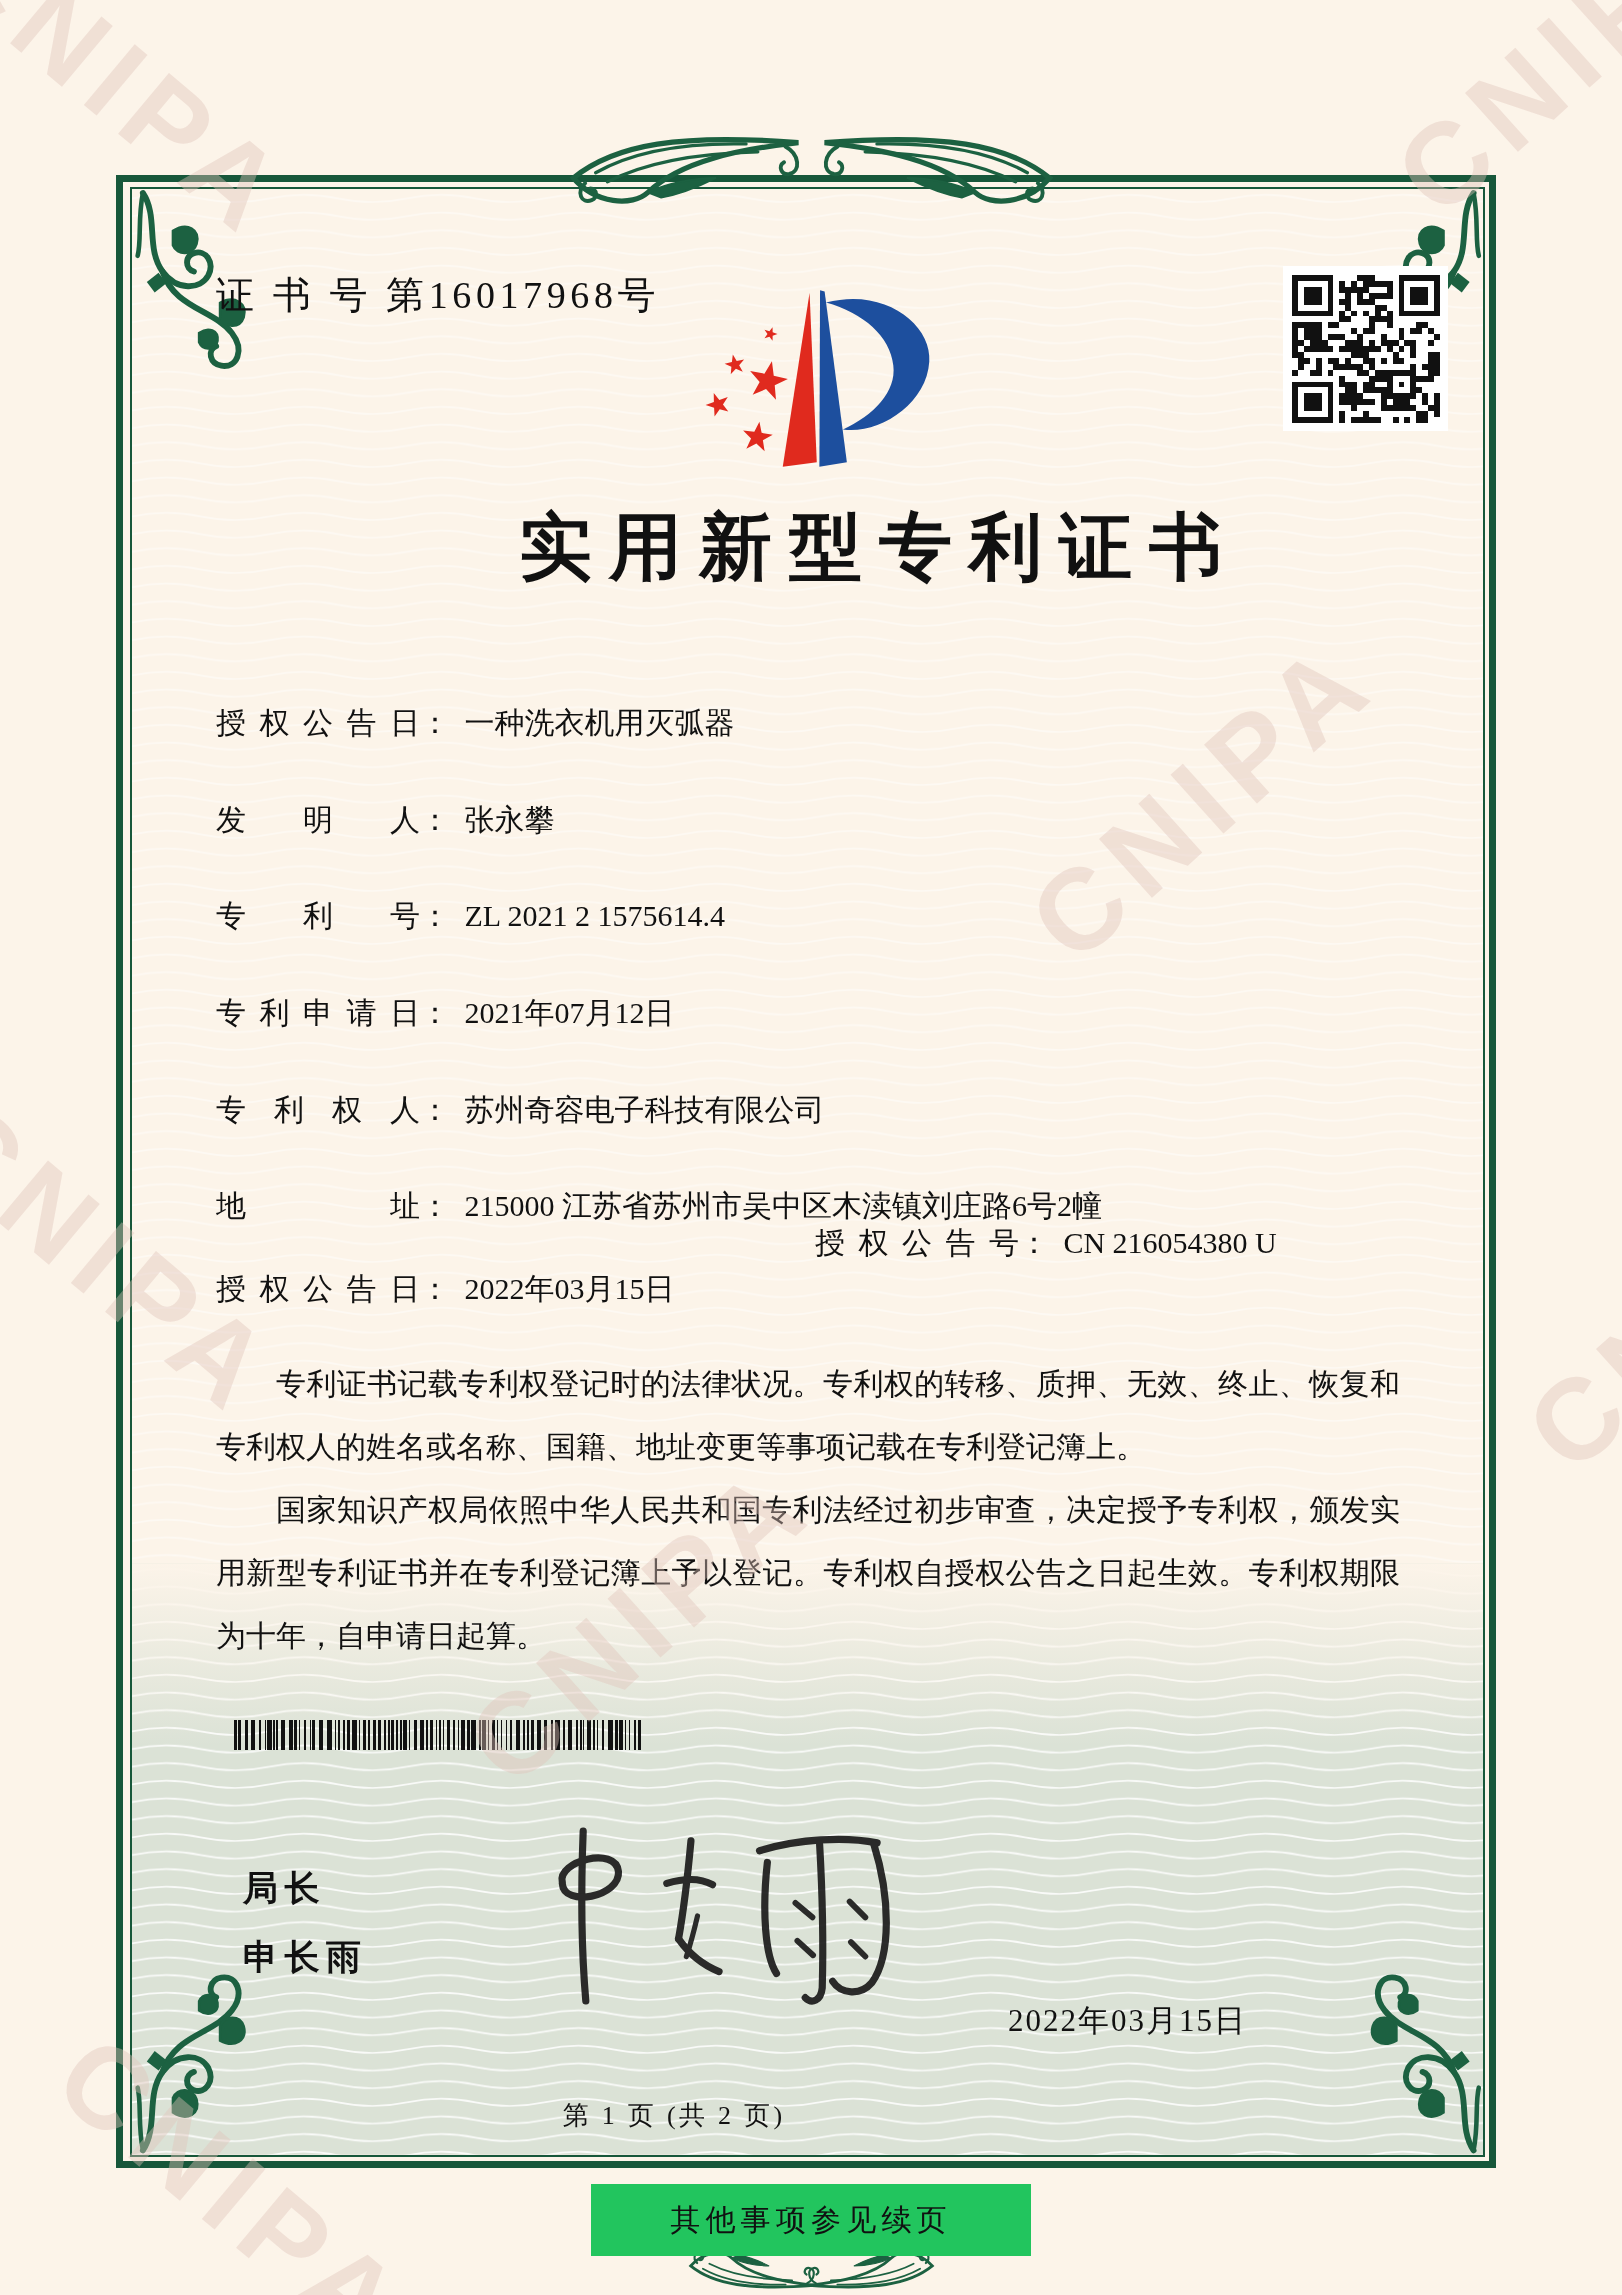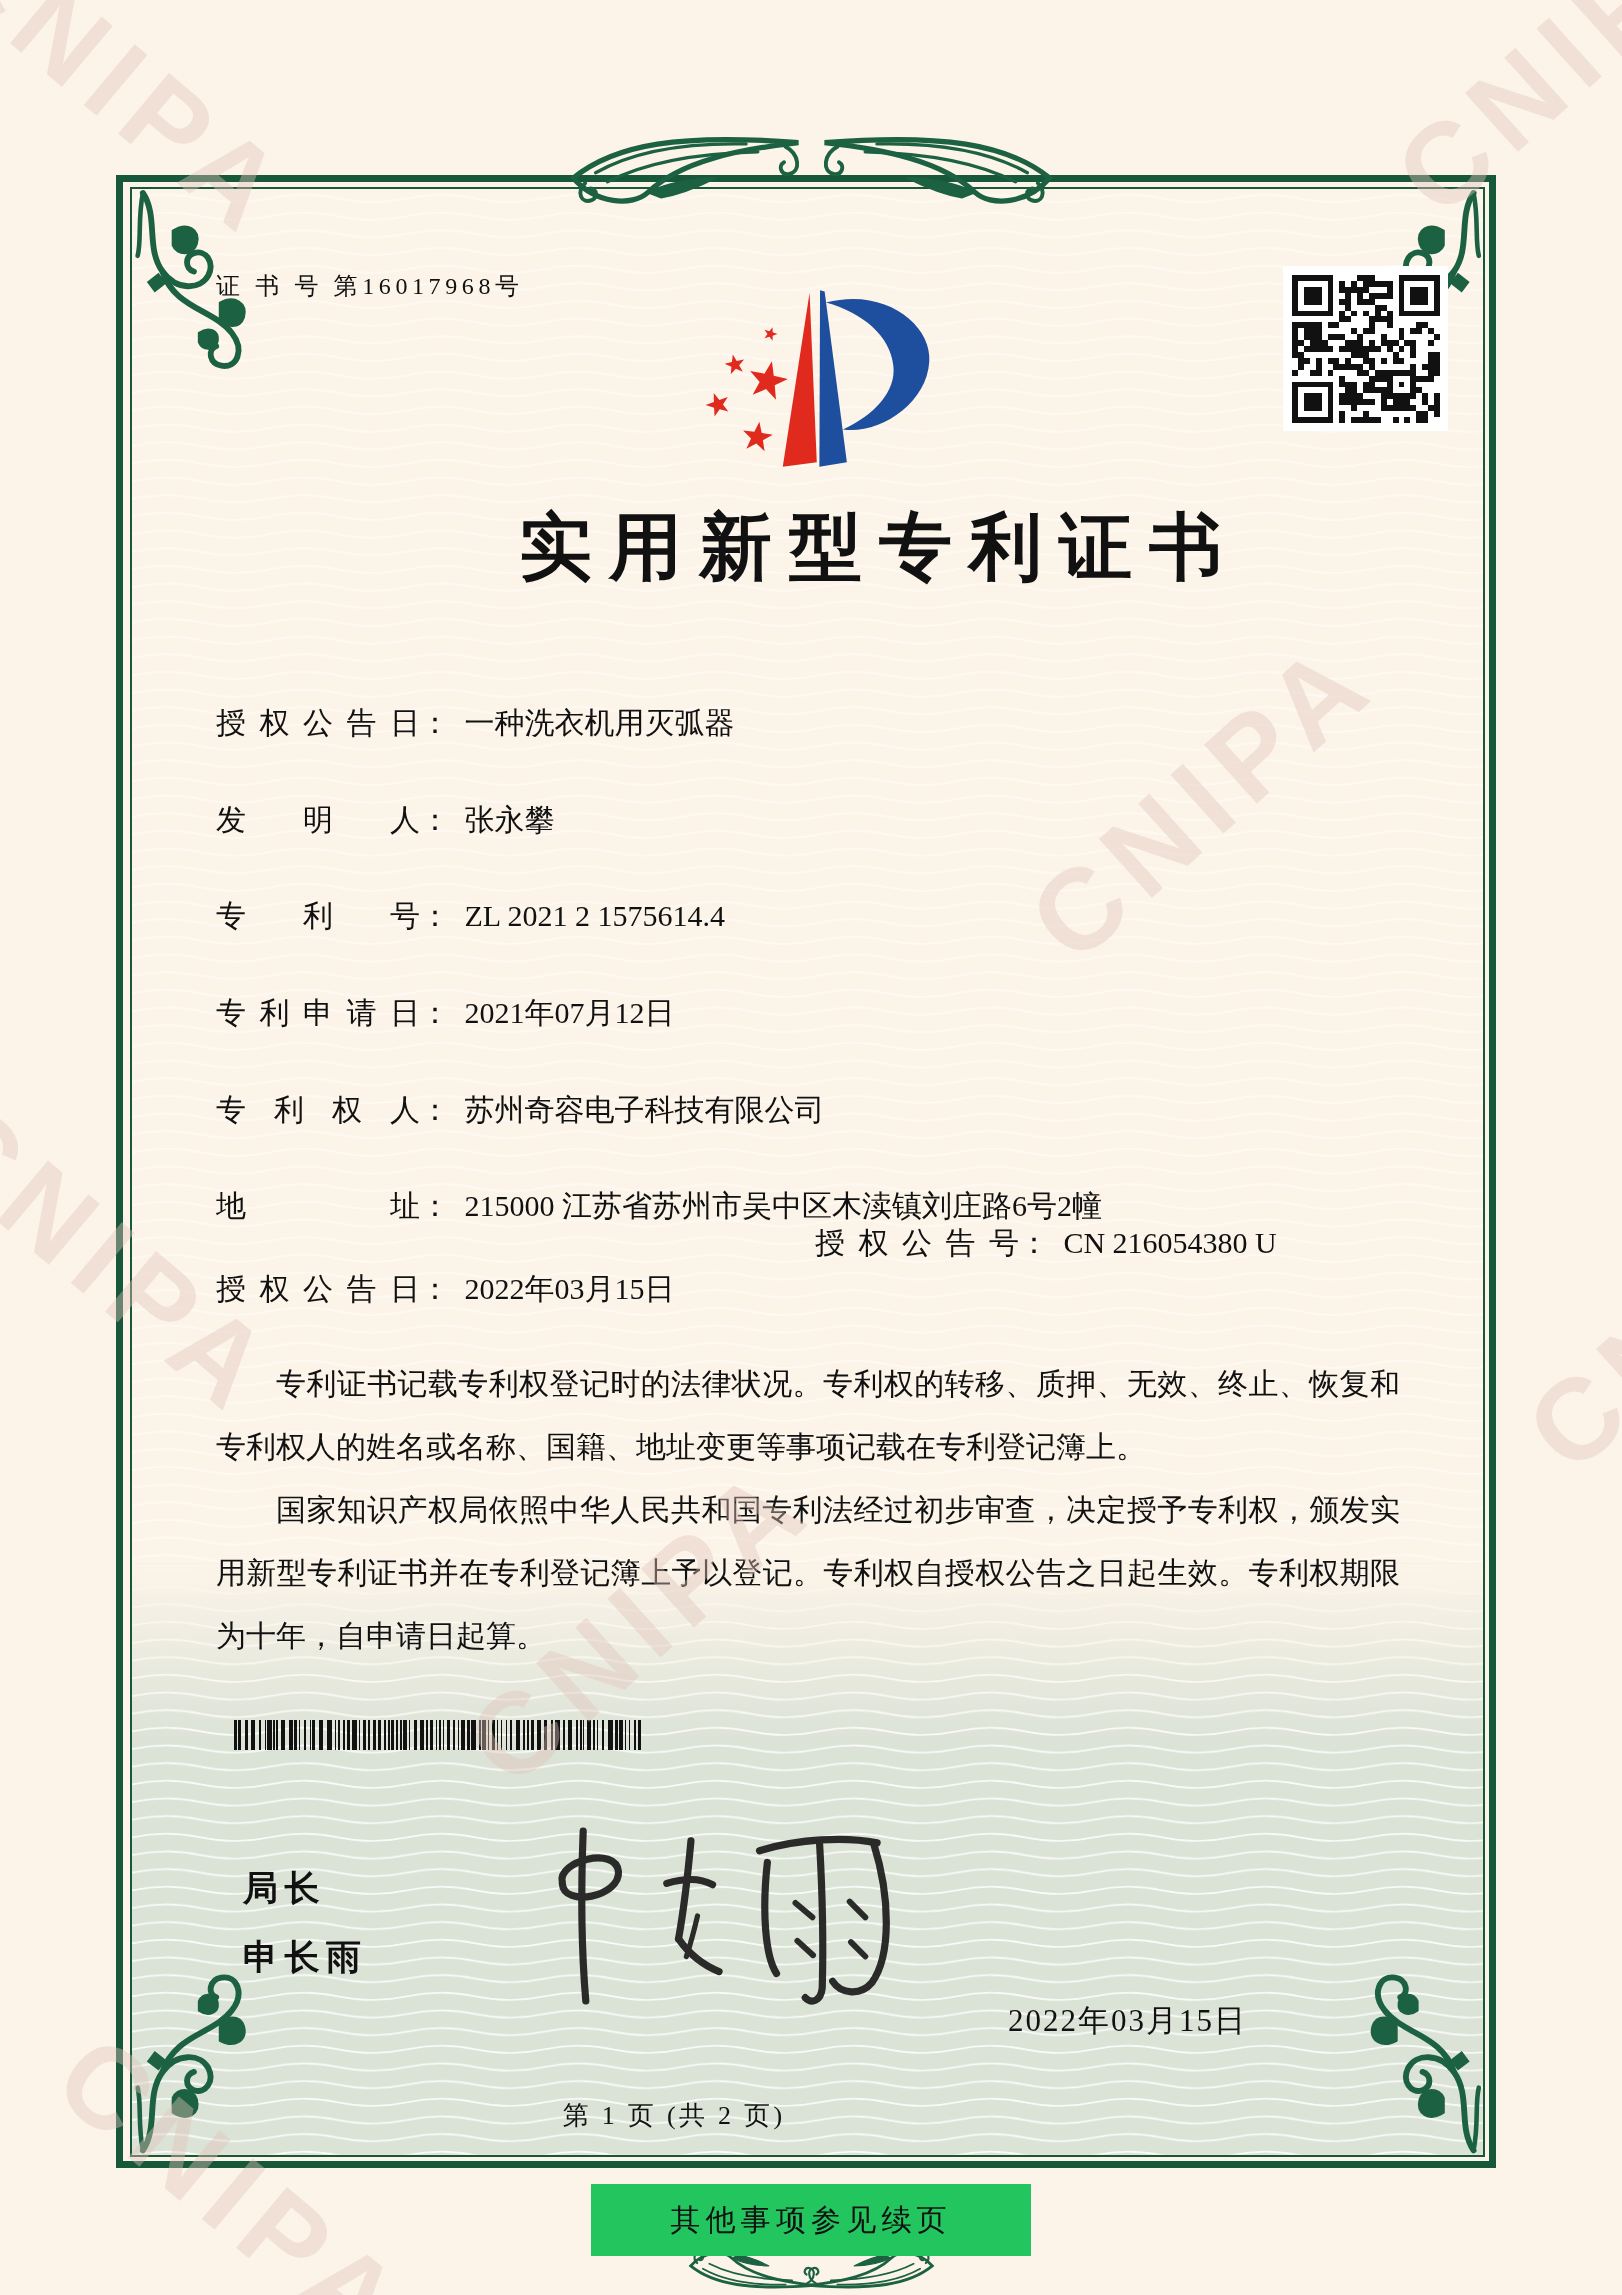--- a/index.html
+++ b/index.html
@@ -5,21 +5,21 @@
   html,body{margin:0;padding:0;background:#fcf4e9;}
   .page{position:relative;width:1623px;height:2295px;background:#fcf4e9;overflow:hidden;
         font-family:"Liberation Serif","DejaVu Serif",serif;color:#111;}
   .abs{position:absolute;}
   
   .z-waves{z-index:1;} .z-frame{z-index:2;} .z-orn{z-index:3;} .z-content{z-index:4;} .z-wm{z-index:5;}
   
   .frame-outer{left:116px;top:175px;width:1380px;height:1993px;border:7.9px solid #17573a;box-sizing:border-box;}
   .frame-inner{left:130px;top:187px;width:1355px;height:1970px;border:2px solid #17573a;box-sizing:border-box;}
   
-  .cert-no{left:216px;top:270px;font-size:24px;letter-spacing:4.6px;white-space:nowrap;}
+  .cert-no{left:216px;top:270px;font-size:38px;letter-spacing:4.6px;white-space:nowrap;}
   .title{left:131px;top:499px;width:1496px;text-align:center;font-size:73px;font-weight:bold;letter-spacing:17px;white-space:nowrap;}
   
   .row{left:216px;font-size:30px;white-space:nowrap;}
   .row .lbl{display:inline-block;width:204px;text-align:justify;text-align-last:justify;}
   .row .colon{display:inline-block;}
   .row .val{margin-left:14.4px;}
   .grant-no{left:815px;}
   
   .body-text{left:216px;top:1352px;width:1184px;font-size:30px;line-height:63px;text-align:justify;}
   .body-text p{margin:0;text-indent:60px;}

